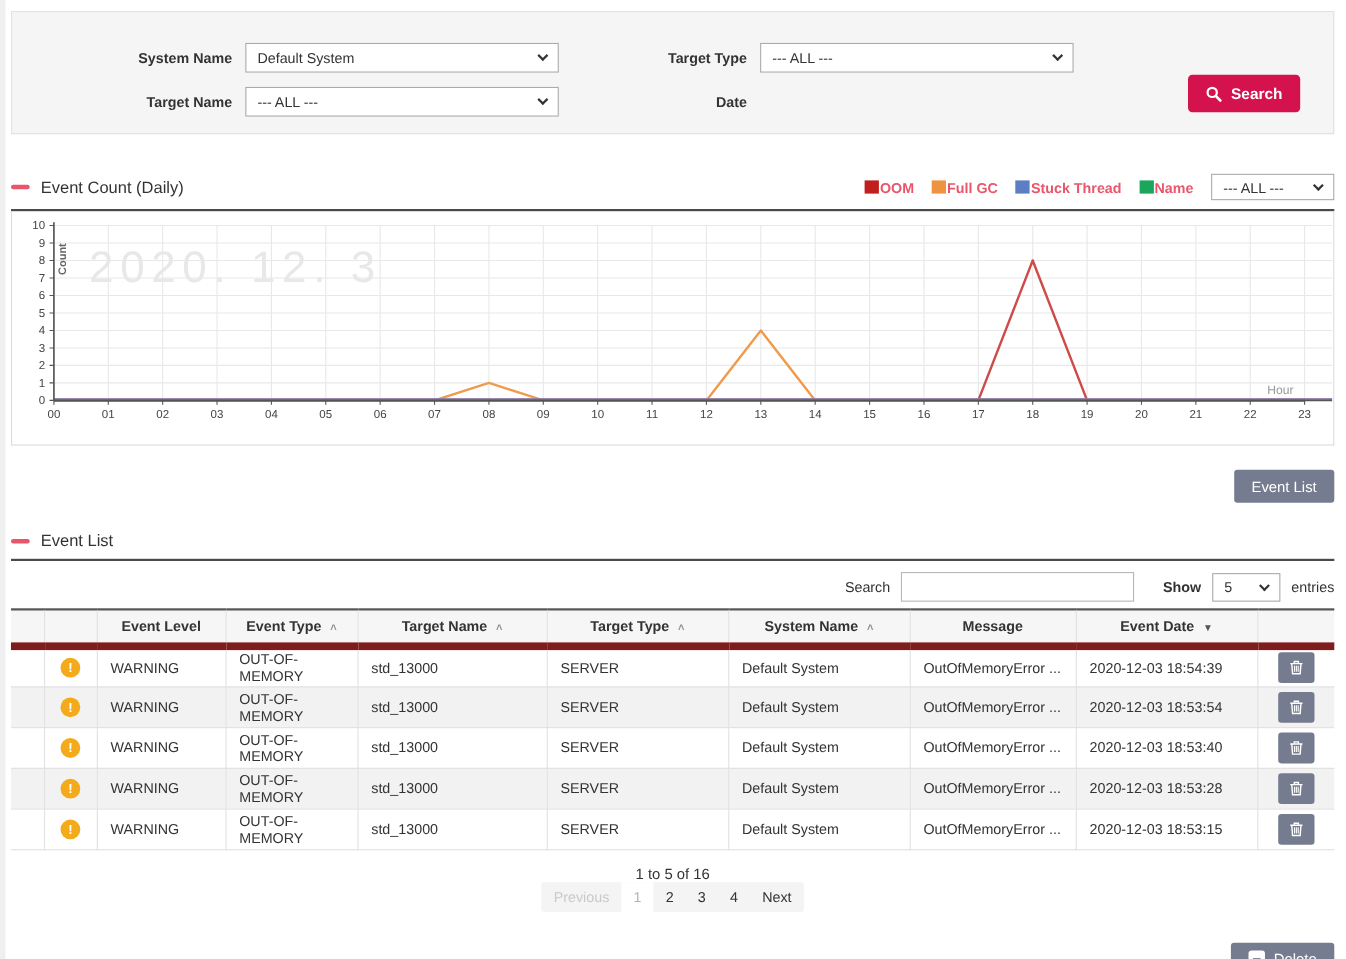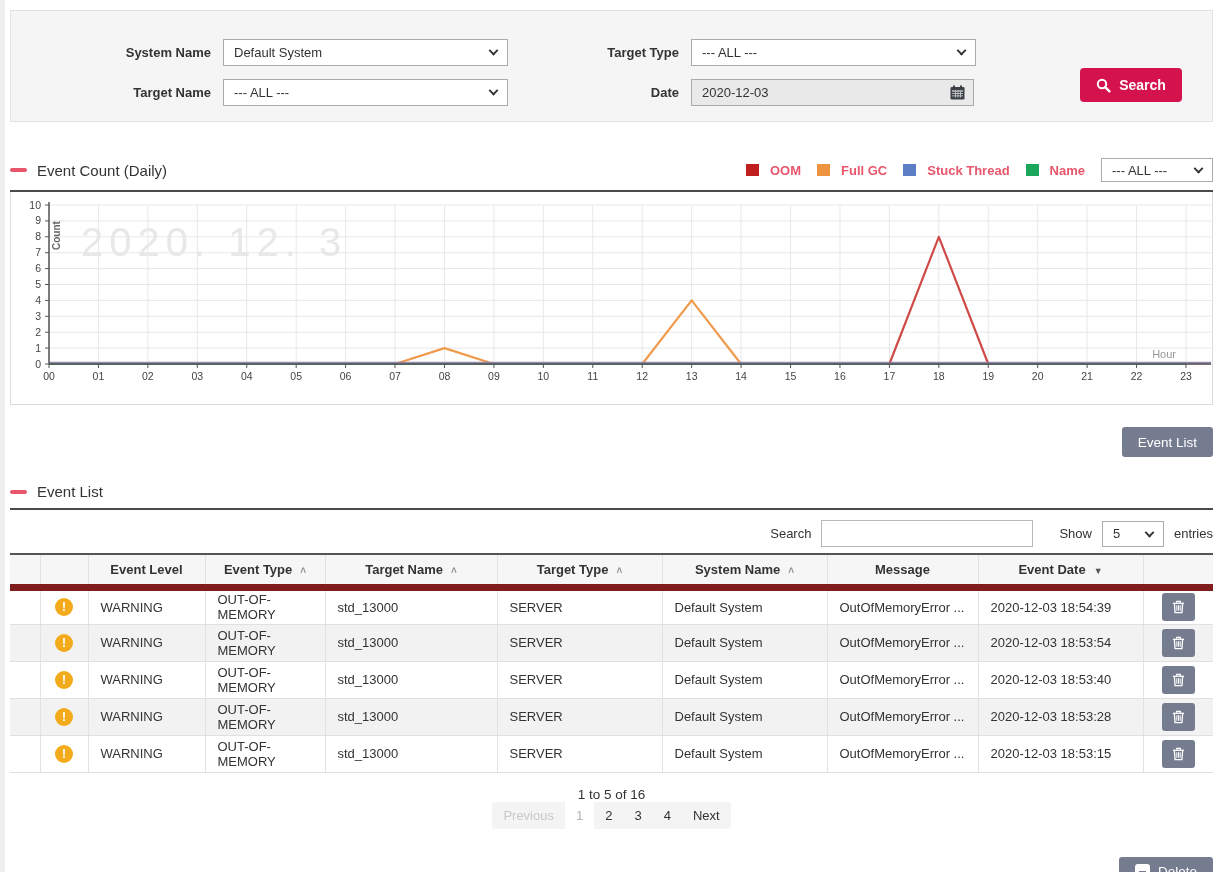--- a/index.html
+++ b/index.html
@@ -23,39 +23,39 @@
   .search-btn { position:absolute; right:30px; top:57px; width:102px; height:34px; background:#d4124d; color:#fff;
                 border:none; border-radius:4px; font-size:14px; font-weight:bold; display:flex; align-items:center;
                 justify-content:center; gap:8px; cursor:pointer; font-family:"Liberation Sans",sans-serif; }
 
   
   .sec-head { display:flex; align-items:center; border-bottom:2px solid #4a4a4a; padding-bottom:8px; }
   .sec-head.first { margin-top:36px; }
   .sec-dash { width:17px; height:4px; border-radius:2px; background:#e8566b; margin-right:10px; flex:none; }
   .sec-title { font-size:15px; }
   .legend { margin-left:auto; display:flex; align-items:center; gap:16px; }
-  .legend-item { display:flex; align-items:center; gap:11px; font-size:13px; font-weight:bold; color:#e8566b; }
+  .legend-item { display:flex; align-items:center; gap:1px; font-size:13px; font-weight:bold; color:#e8566b; }
   .legend-swatch { width:13px; height:12px; display:inline-block; }
 
   
   .chart-panel { border:1px solid #dcdcdc; border-top:none; padding:6px 0 8px; }
   .chart-panel svg { display:block; }
 
   
   .btn-row { display:flex; justify-content:flex-end; margin-top:22px; }
   .gray-btn { background:#767c90; color:#fff; border:none; border-radius:3px; font-size:13.5px;
               height:30px; padding:0 16px; cursor:pointer; display:flex; align-items:center; gap:8px;
               font-family:"Liberation Sans",sans-serif; }
   .sec2 { margin-top:26px; }
 
   
   .list-controls { display:flex; align-items:center; justify-content:flex-end; gap:10px; margin-top:10px; font-size:13px; }
   .list-controls input { width:212px; height:27px; border:1px solid #b7b7b7; padding:0 8px; font-size:13px;
                          font-family:"Liberation Sans",sans-serif; }
-  .gap-l { margin-left:16px; }
+  .gap-l { margin-left:16px;font-weight:bold; }
 
   
   table { width:100%; border-collapse:collapse; margin-top:6px; font-size:13px; table-layout:fixed; }
   thead th { background:#f6f6f6; border-top:2px solid #555; border-bottom:7px solid #7f1d1d;
              height:33px; font-size:13px; font-weight:bold; text-align:center; }
   th,td { border-right:1px solid #e2e2e2; }
   th:first-child, td:first-child { border-left:none; }
   th:last-child, td:last-child { border-right:none; }
   tbody td { height:37px; border-bottom:1px solid #e0e0e0; padding-left:12px; text-align:left; color:#333; }
   tbody tr.stripe td { background:#f2f2f2; }
@@ -98,34 +98,20 @@
         <span class="chev"></span>
       </div>
     </div>
     <div class="f-row">
       <span class="f-label w1">Target Name</span>
       <div class="sel w-main">
         <span>--- ALL ---</span>
         <span class="chev"></span>
       </div>
       <span class="f-label w2">Date</span>
-      <div class="date-box">
-        <span>2020-12-03</span>
-        <svg width="15" height="15" viewBox="0 0 15 15">
-          <rect x="0.5" y="2" width="14" height="12.5" rx="1.2" fill="#3c4147"></rect>
-          <rect x="3" y="0.5" width="2" height="3" fill="#3c4147"></rect>
-          <rect x="10" y="0.5" width="2" height="3" fill="#3c4147"></rect>
-          <rect x="2" y="5.5" width="11" height="1" fill="#fff"></rect>
-          <rect x="2" y="8" width="11" height="0.8" fill="#cfd3d8"></rect>
-          <rect x="2" y="10.5" width="11" height="0.8" fill="#cfd3d8"></rect>
-          <rect x="5" y="6.5" width="0.8" height="6" fill="#cfd3d8"></rect>
-          <rect x="7.6" y="6.5" width="0.8" height="6" fill="#cfd3d8"></rect>
-          <rect x="10.2" y="6.5" width="0.8" height="6" fill="#cfd3d8"></rect>
-        </svg>
-      </div>
     </div>
     <button class="search-btn">
       <svg width="15" height="15" viewBox="0 0 15 15">
         <circle cx="6" cy="6" r="4.2" fill="none" stroke="#fff" stroke-width="2"></circle>
         <line x1="9.2" y1="9.2" x2="13.4" y2="13.4" stroke="#fff" stroke-width="2.4" stroke-linecap="round"></line>
       </svg>
       <span>Search</span>
     </button>
   </section>
 

